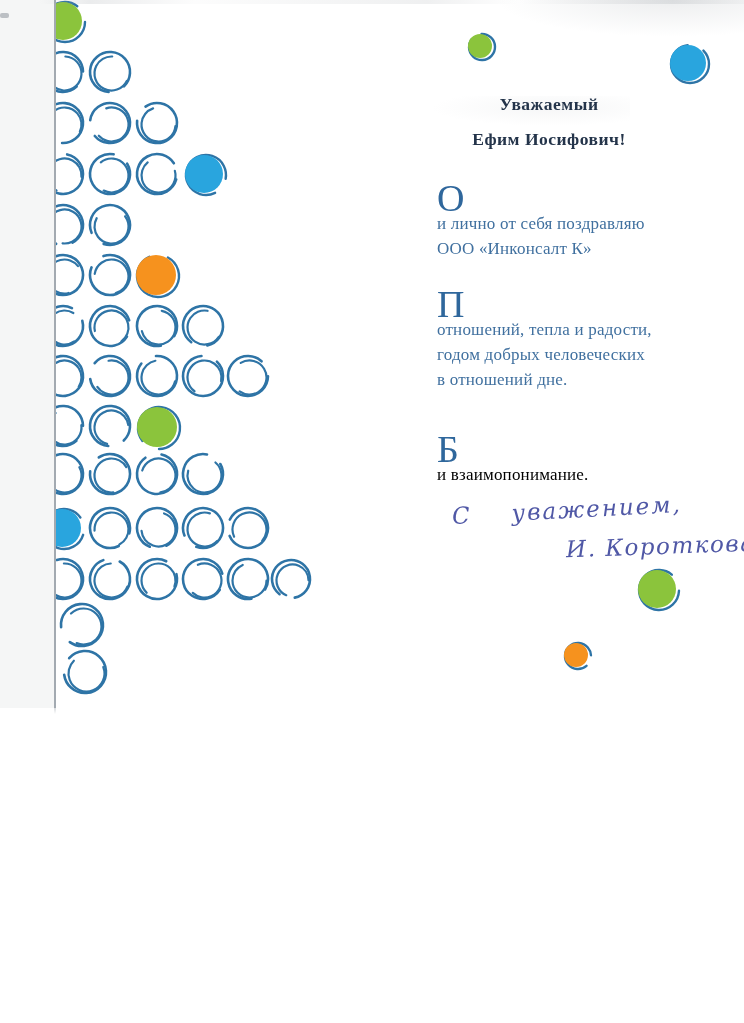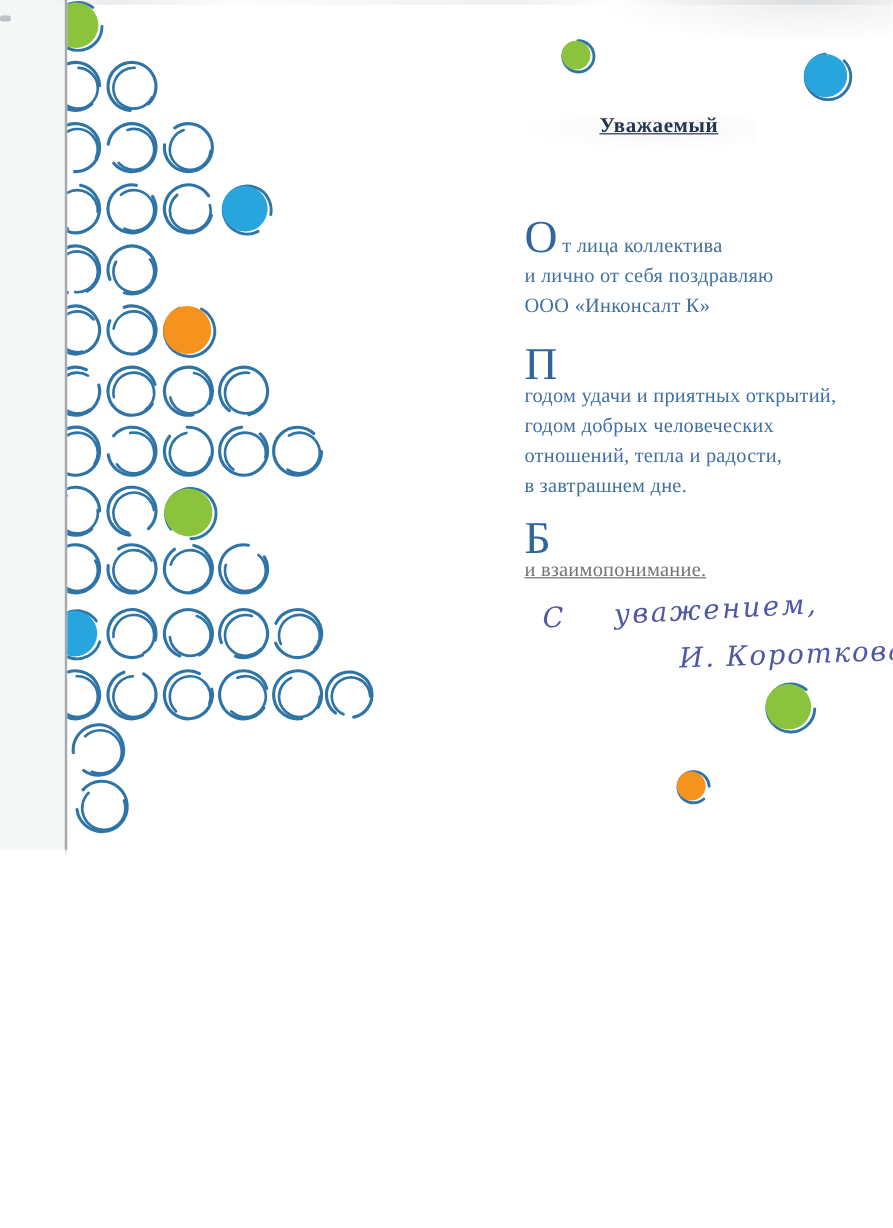--- a/index.html
+++ b/index.html
@@ -234,47 +234,46 @@
   </svg>
 
 <div class="abs edge-strip"></div>
 <div class="abs edge-fade"></div>
 <div class="abs smudge"></div>
 <div class="abs top-noise"></div>
 <div class="abs haze"></div>
 <div class="abs haze2"></div>
 
 <div class="abs salutation">
-  <div class="salut-line" style="color: rgb(36, 52, 74); text-decoration: underline;">Уважаемый</div>
+  <div class="salut-line" style="color: rgb(36, 52, 74);">Уважаемый</div>
   <div class="salut-gap"></div>
+  <div class="salut-line" style="color: rgb(36, 52, 74);">Ефим Иосифович!</div>
 </div>
 
 <div class="abs para" style="top:186px">
   <div class="pline first" style="color: rgb(64, 112, 159);">
     <span class="dcap" style="color: rgb(47, 103, 156);">О</span>
-    <span>т лица коллектива</span>
   </div>
   <div class="pline" style="color: rgb(64, 112, 159);">и лично от себя поздравляю</div>
   <div class="pline" style="color: rgb(64, 112, 159);">ООО «Инконсалт К»</div>
 </div>
 
 <div class="abs para" style="top:292px">
   <div class="pline first" style="color: rgb(64, 112, 159);">
     <span class="dcap" style="color: rgb(47, 103, 156);">П</span>
   </div>
-  <div class="pline" style="color: rgb(64, 112, 159);">годом удачи и приятных открытий,</div>
+  <div class="pline" style="color: rgb(64, 112, 159);">отношений, тепла и радости,</div>
   <div class="pline" style="color: rgb(64, 112, 159);">годом добрых человеческих</div>
-  <div class="pline" style="color: rgb(64, 112, 159);">отношений, тепла и радости,</div>
-  <div class="pline" style="color: rgb(64, 112, 159);">в завтрашнем дне.</div>
+  <div class="pline" style="color: rgb(64, 112, 159);">в отношений дне.</div>
 </div>
 
 <div class="abs para" style="top:437px">
   <div class="pline first" style="color: rgb(64, 112, 159);">
     <span class="dcap" style="color: rgb(47, 103, 156);">Б</span>
   </div>
-  <div class="pline" style="color: #737373; text-decoration: underline;">и взаимопонимание.</div>
+  <div class="pline" style="color: #000000;">и взаимопонимание.</div>
 </div>
 
 <div class="abs sig sig1" style="color: rgb(80, 88, 166);">
   <span>С</span>
   <span>уважением,</span>
 </div>
 <div class="abs sig sig2" style="color: rgb(80, 88, 166);">И. Короткова</div>
 
 </body></html>

